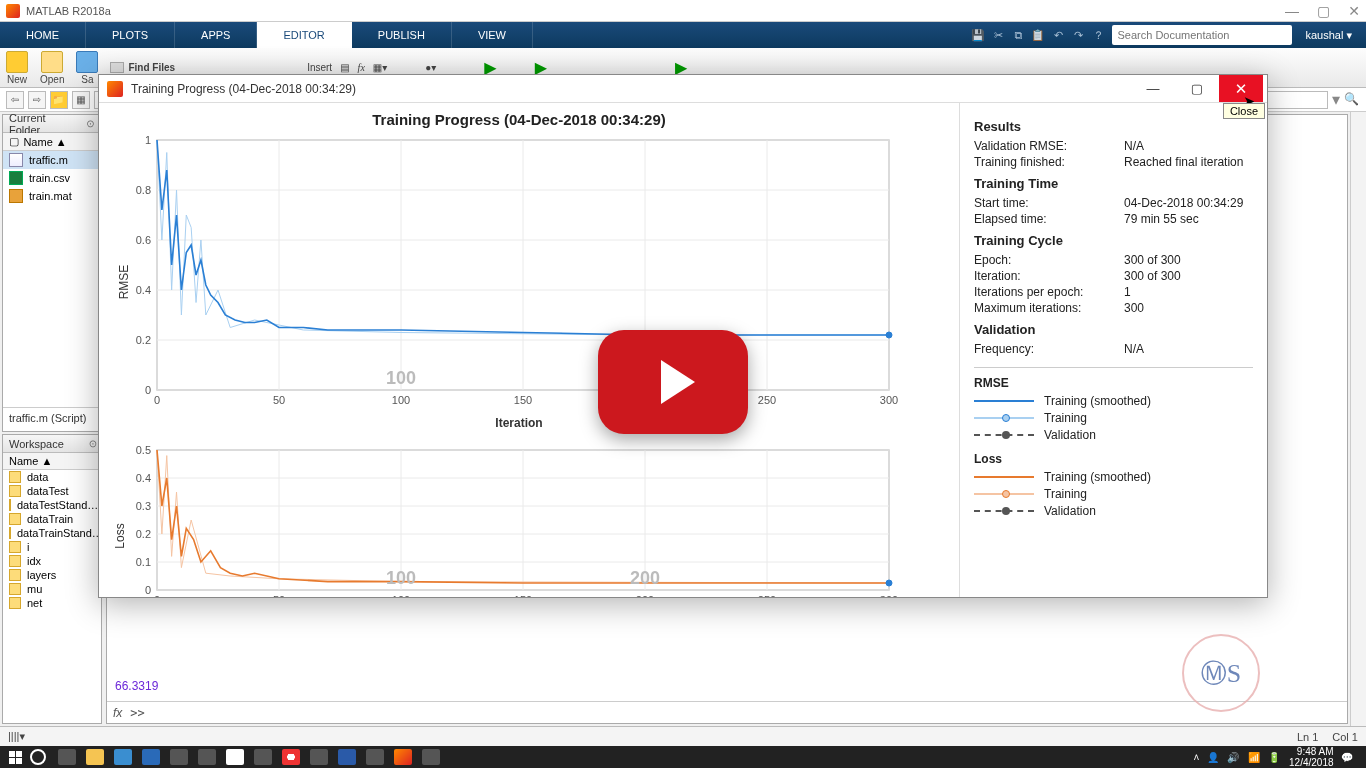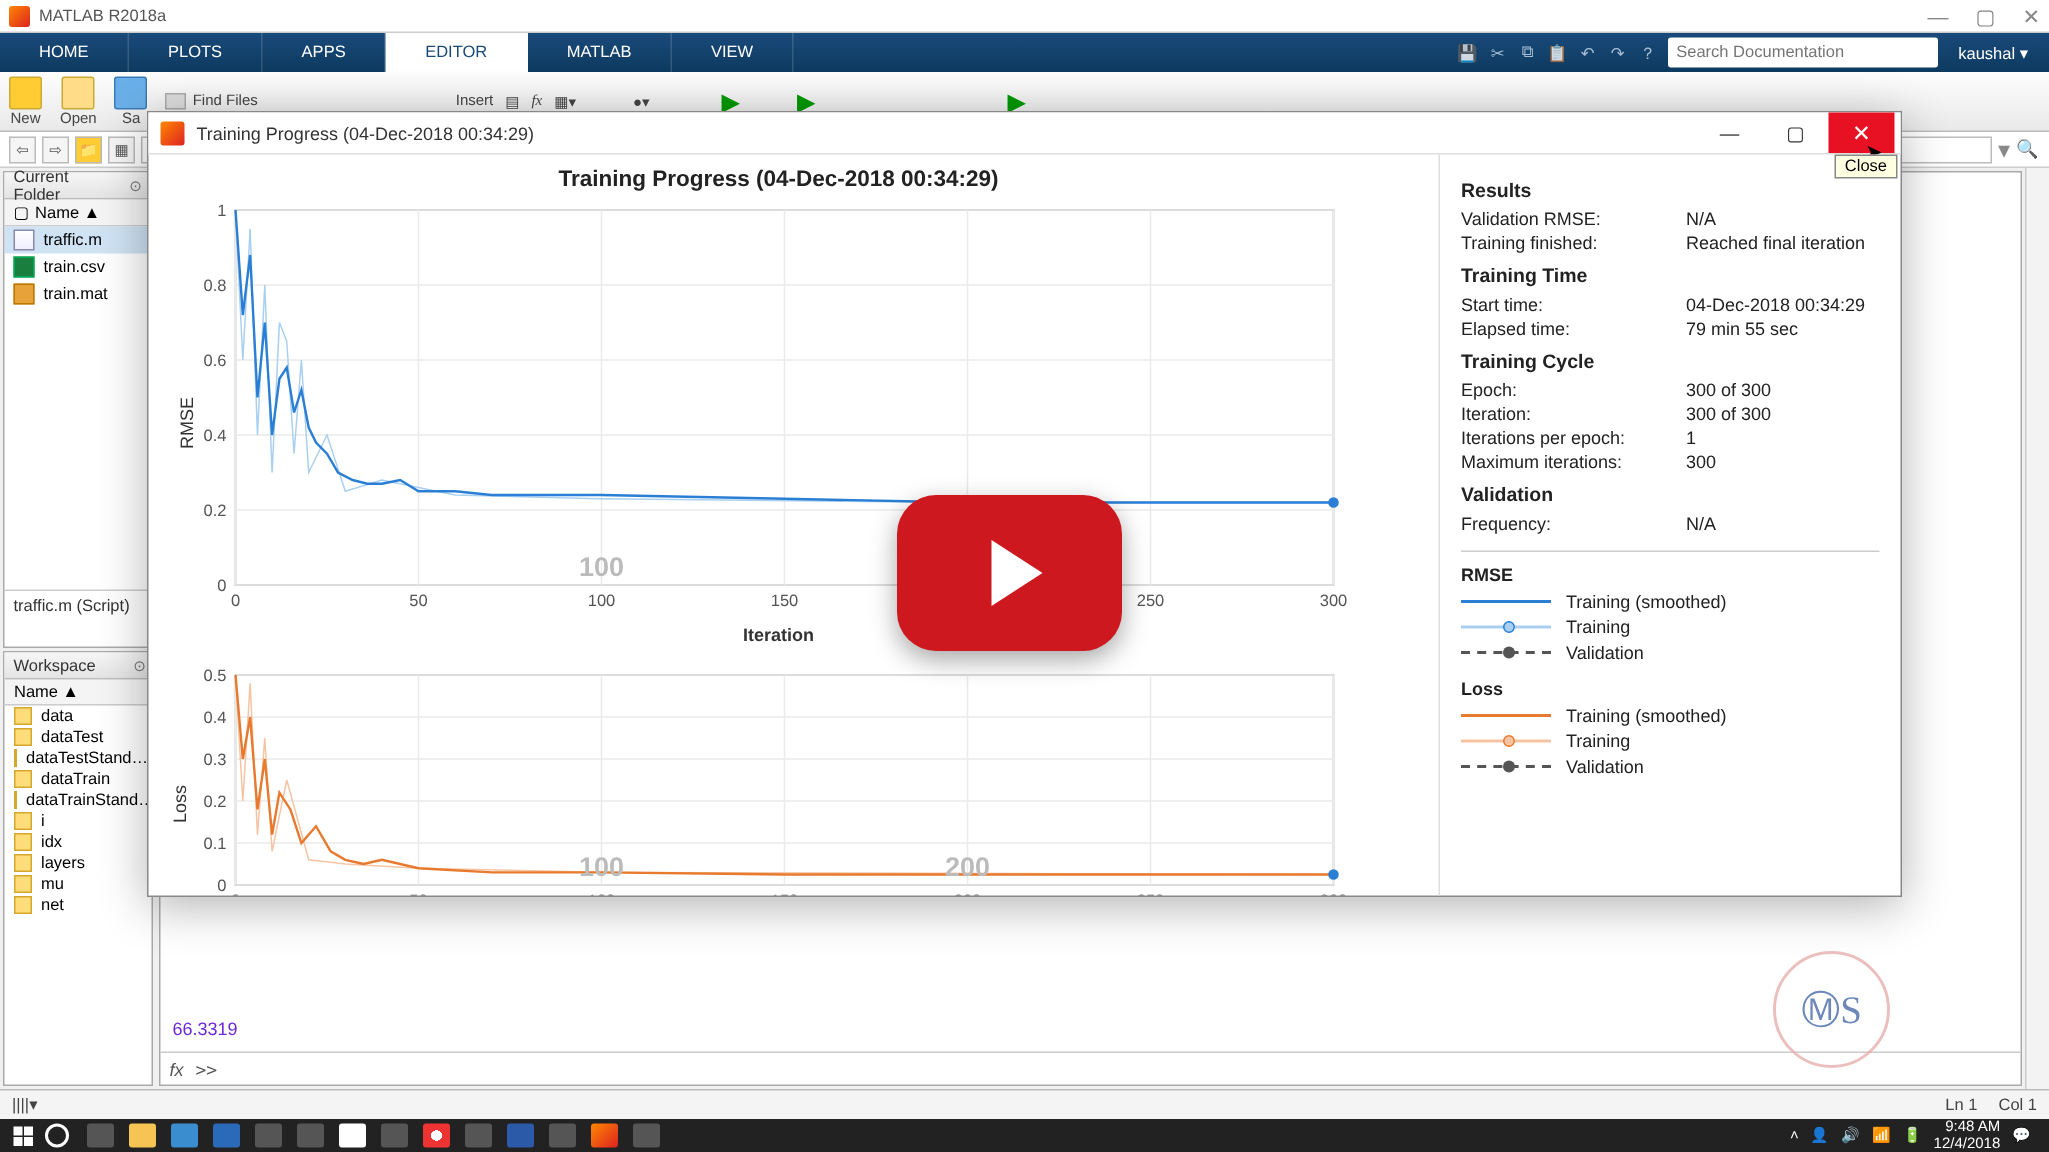--- a/index.html
+++ b/index.html
@@ -15,21 +15,21 @@
 .tabstrip .right-tools { margin-left: auto; display: flex; align-items: center; gap: 6px; padding-right: 6px; }
 .tabstrip .search-doc { width: 180px; height: 20px; background: #fff; border: none; border-radius: 2px; padding: 0 6px; font-size: 11px; }
 .tabstrip .qat-icn { width: 14px; height: 14px; opacity: .8; display:flex; align-items:center; justify-content:center; color:#cde; font-size:11px; }
 .tabstrip .user { color: #fff; font-size: 11px; padding: 0 8px; }
 
 .toolstrip { height: 40px; background: linear-gradient(#fdfdfd,#e9e9e9); border-bottom: 1px solid #bbb; display: flex; align-items: center; padding: 0 6px; gap: 12px; font-size: 10px; color: #444; }
 .toolstrip .bigbtn { display: flex; flex-direction: column; align-items: center; gap: 1px; cursor: pointer; }
 .toolstrip .bigbtn .ic { width: 22px; height: 22px; background: #fc3; border: 1px solid #ca3; border-radius: 2px; position: relative; }
 .toolstrip .bigbtn.open .ic { background: #fd8; }
 .toolstrip .small-stack { display:flex; flex-direction:column; gap:2px; font-size:10px; }
-.toolstrip .small-stack div { display:flex; align-items:center; gap:4px; }
+.toolstrip .small-stack div { display:flex; align-items:center; gap:4px;font-weight:bold; }
 .toolstrip .mini { width:14px; height:11px; background:#ddd; border:1px solid #aaa; }
 .toolstrip .mid { margin-left: 120px; display:flex; gap:8px; align-items:center; }
 .toolstrip .fx { font-style: italic; font-family: serif; }
 .toolstrip .run-arr { color:#090; font-size:16px; }
 
 .addrbar { height: 24px; background: #fff; border-bottom: 1px solid #ccc; display: flex; align-items: center; padding: 0 6px; gap:4px; }
 .addrbar .navbtn { width:18px; height:18px; border:1px solid #bbb; background:#f5f5f5; display:flex; align-items:center; justify-content:center; font-size:10px; color:#555; cursor:pointer; }
 .addrbar .path { flex:1; border:1px solid #bbb; height:18px; background:#fff; }
 .addrbar .srch { width:16px; height:16px; color:#888; font-size:12px; }
 
@@ -39,21 +39,21 @@
 
 .left-col { width:104px; display:flex; flex-direction:column; gap:2px; padding:2px; }
 .cf-list { flex:1; overflow:auto; font-size:11px; }
 .cf-head { background:#f4f4f4; border-bottom:1px solid #ccc; padding:2px 6px; display:flex; align-items:center; gap:4px; }
 .cf-item { padding:2px 6px; display:flex; align-items:center; gap:6px; cursor:pointer; }
 .cf-item.sel { background:#cfe3f5; }
 .cf-item .ficon { width:14px; height:14px; }
 .fi-m { background:linear-gradient(#fff,#eef); border:1px solid #88a; }
 .fi-csv { background:#1a7e3e; border:1px solid #0a5; }
 .fi-mat { background:#e8a23a; border:1px solid #b70; }
-.cf-details { height:38px; border-top:1px solid #ccc; font-size:11px; padding:4px 6px; color:#333; }
+.cf-details { height:24px; border-top:1px solid #ccc; font-size:11px; padding:4px 6px; color:#333; }
 
 .ws-list { flex:1; overflow:auto; font-size:11px; }
 .ws-head { background:#f4f4f4; border-bottom:1px solid #ccc; padding:2px 6px; }
 .ws-item { padding:1px 6px; display:flex; align-items:flex-end; gap:6px; }
 .ws-item .vicon { width:12px; height:12px; background:#fddc7a; border:1px solid #d6a72d; }
 
 .center-col { flex:1; display:flex; flex-direction:column; gap:2px; padding:2px; min-width:0; }
 .cmd-area { flex:1; background:#fff; border:1px solid #aaa; display:flex; flex-direction:column; }
 .cmd-body { flex:1; padding:4px 8px; font-family:Consolas,monospace; font-size:12px; position:relative; }
 .cmd-out { position:absolute; bottom:8px; left:8px; color:#6d28d9; }
@@ -139,21 +139,21 @@
     <span>▢</span>
     <span>✕</span>
   </div>
 </div>
 
 <div class="tabstrip">
   <div class="tab">HOME</div>
   <div class="tab">PLOTS</div>
   <div class="tab">APPS</div>
   <div class="tab active">EDITOR</div>
-  <div class="tab">MATLAB</div>
+  <div class="tab">PUBLISH</div>
   <div class="tab">VIEW</div>
   <div class="right-tools">
     <span class="qat-icn">💾</span>
     <span class="qat-icn">✂</span>
     <span class="qat-icn">⧉</span>
     <span class="qat-icn">📋</span>
     <span class="qat-icn">↶</span>
     <span class="qat-icn">↷</span>
     <span class="qat-icn">？</span>
     <input class="search-doc" placeholder="Search Documentation" style="">

